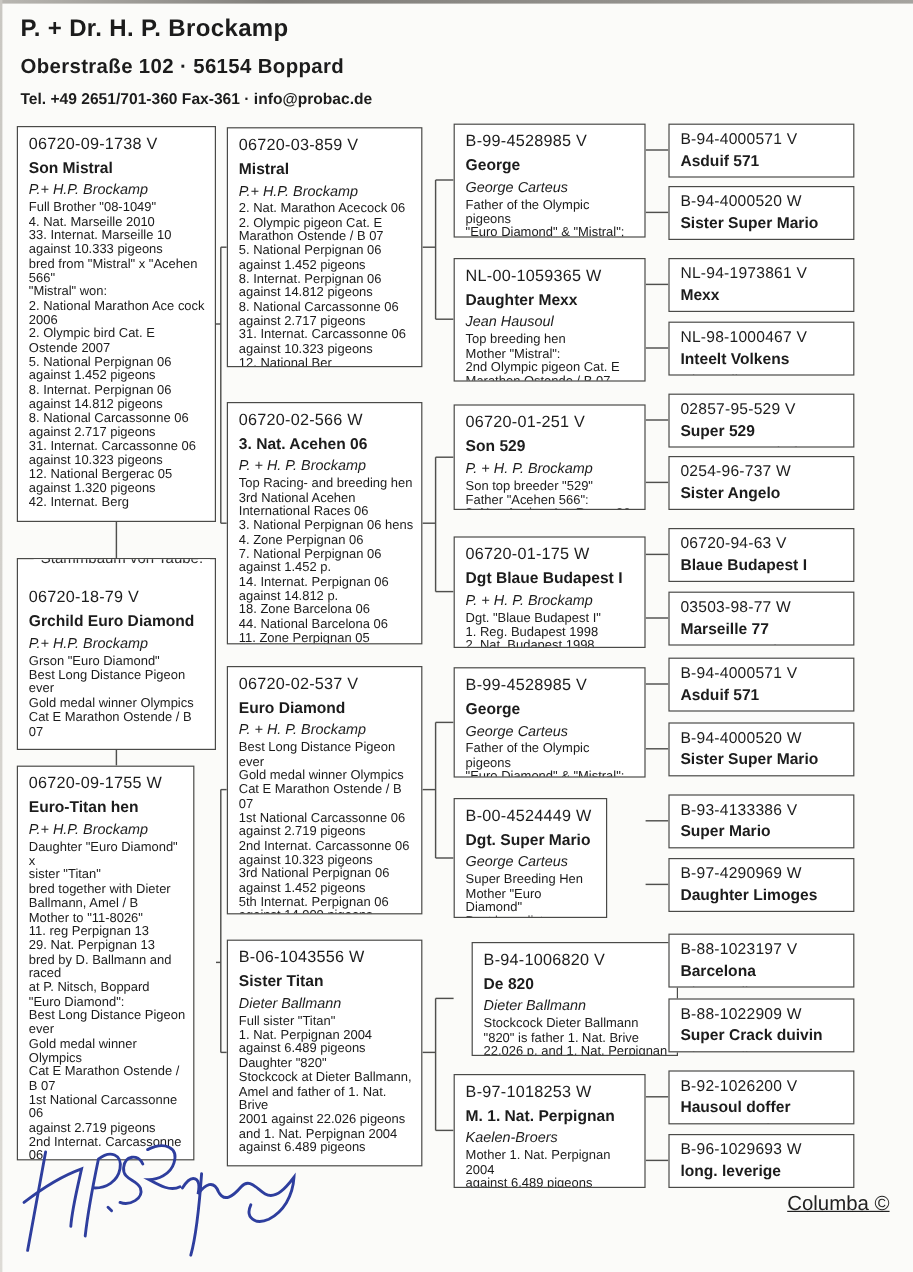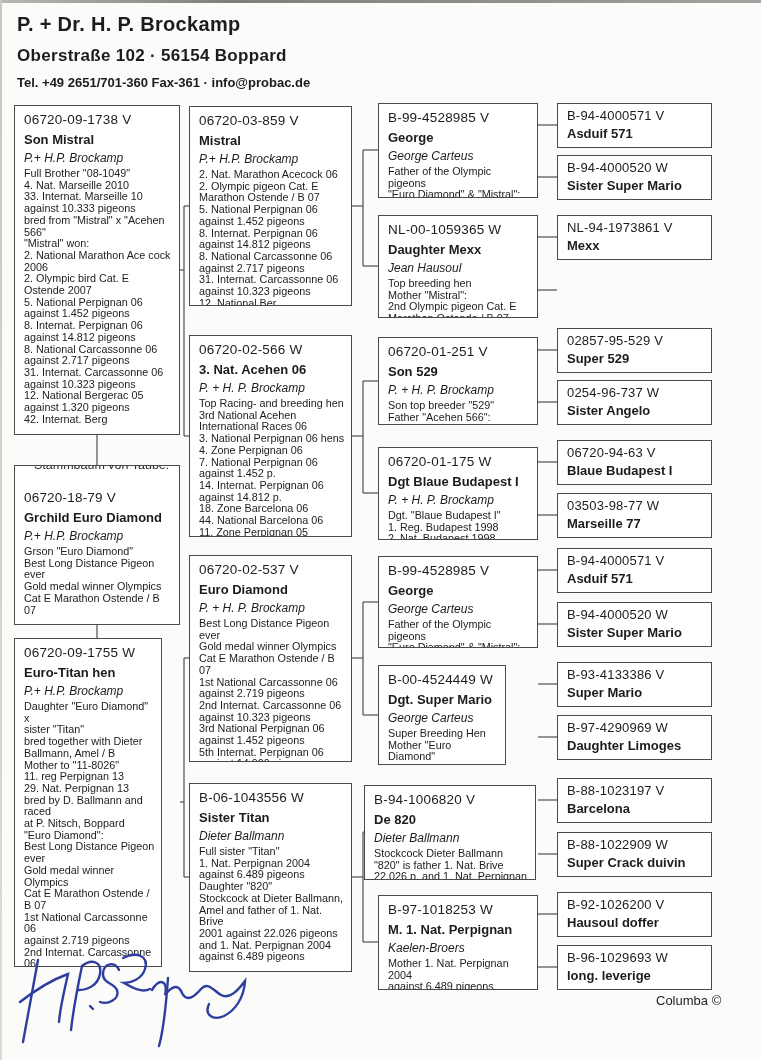--- a/index.html
+++ b/index.html
@@ -27,21 +27,21 @@
   .legend { position:absolute; top:-8px; left:13px; background:#fff; padding:0 6px;
             font-size:12.5px; color:#2a2a2a; }
   .small .ring { font-size:13px; margin-bottom:3px; }
   .small { padding-top:4px; }
 
   svg.connectors { position:absolute; left:0; top:0; pointer-events:none; }
   svg.connectors line { stroke:#4f4f4d; stroke-width:1.2; }
 
   .signature { position:absolute; left:16px; top:946px; pointer-events:none; }
   .signature path { fill:none; stroke:#2e3e9e; stroke-width:2.4; stroke-linecap:round; }
-  .credit { position:absolute; left:656px; top:993px; font-size:13px; color:#222; }
+  .credit { position:absolute; left:656px; top:993px; font-size:17px; color:#222;text-decoration:underline; }
 </style>
 </head>
 <body>
 
 <div class="page">
   <div class="scan-edge-top"></div>
   <div class="scan-edge-left"></div>
 
   <div class="lh-name">P. + Dr. H. P. Brockamp</div>
   <div class="lh-addr">Oberstraße 102 · 56154 Boppard</div>
@@ -271,21 +271,21 @@
   </div>
   <div class="box" style="left:378px;top:665px;width:128px;height:100px;">
     <div class="ring">B-00-4524449 W</div>
     <div class="pname">Dgt. Super Mario</div>
     <div class="owner">George Carteus</div>
     <div class="pbody">Super Breeding Hen
 Mother "Euro Diamond"
 Best long distance pigeon ever
 1st Olympic pigeon Cat E</div>
   </div>
-  <div class="box" style="left:364px;top:785px;width:172px;height:95px;">
+  <div class="box" style="left:393px;top:785px;width:172px;height:95px;">
     <div class="ring">B-94-1006820 V</div>
     <div class="pname">De 820</div>
     <div class="owner">Dieter Ballmann</div>
     <div class="pbody">Stockcock Dieter Ballmann
 "820" is father 1. Nat. Brive
 22.026 p. and 1. Nat. Perpignan
 6.489 p.</div>
   </div>
   <div class="box" style="left:378px;top:895px;width:160px;height:95px;">
     <div class="ring">B-97-1018253 W</div>
@@ -304,20 +304,25 @@
   </div>
   <div class="box small" style="left:557px;top:155px;width:155px;height:45px;">
     <div class="ring">B-94-4000520 W</div>
     <div class="pname">Sister Super Mario</div>
     <div class="owner">George Carteus</div>
   </div>
   <div class="box small" style="left:557px;top:215px;width:155px;height:45px;">
     <div class="ring">NL-94-1973861 V</div>
     <div class="pname">Mexx</div>
     <div class="owner">Jean Hausoul</div>
+  </div>
+  <div class="box small" style="left:557px;top:268px;width:155px;height:45px;">
+    <div class="ring">NL-98-1000467 V</div>
+    <div class="pname">Inteelt Volkens</div>
+    <div class="owner">Nico Volkens</div>
   </div>
   <div class="box small" style="left:557px;top:328px;width:155px;height:45px;">
     <div class="ring">02857-95-529 V</div>
     <div class="pname">Super 529</div>
     <div class="owner">Peter Lengersdorf</div>
   </div>
   <div class="box small" style="left:557px;top:380px;width:155px;height:45px;">
     <div class="ring">0254-96-737 W</div>
     <div class="pname">Sister Angelo</div>
     <div class="owner">P. + H. P. Brockamp</div>

